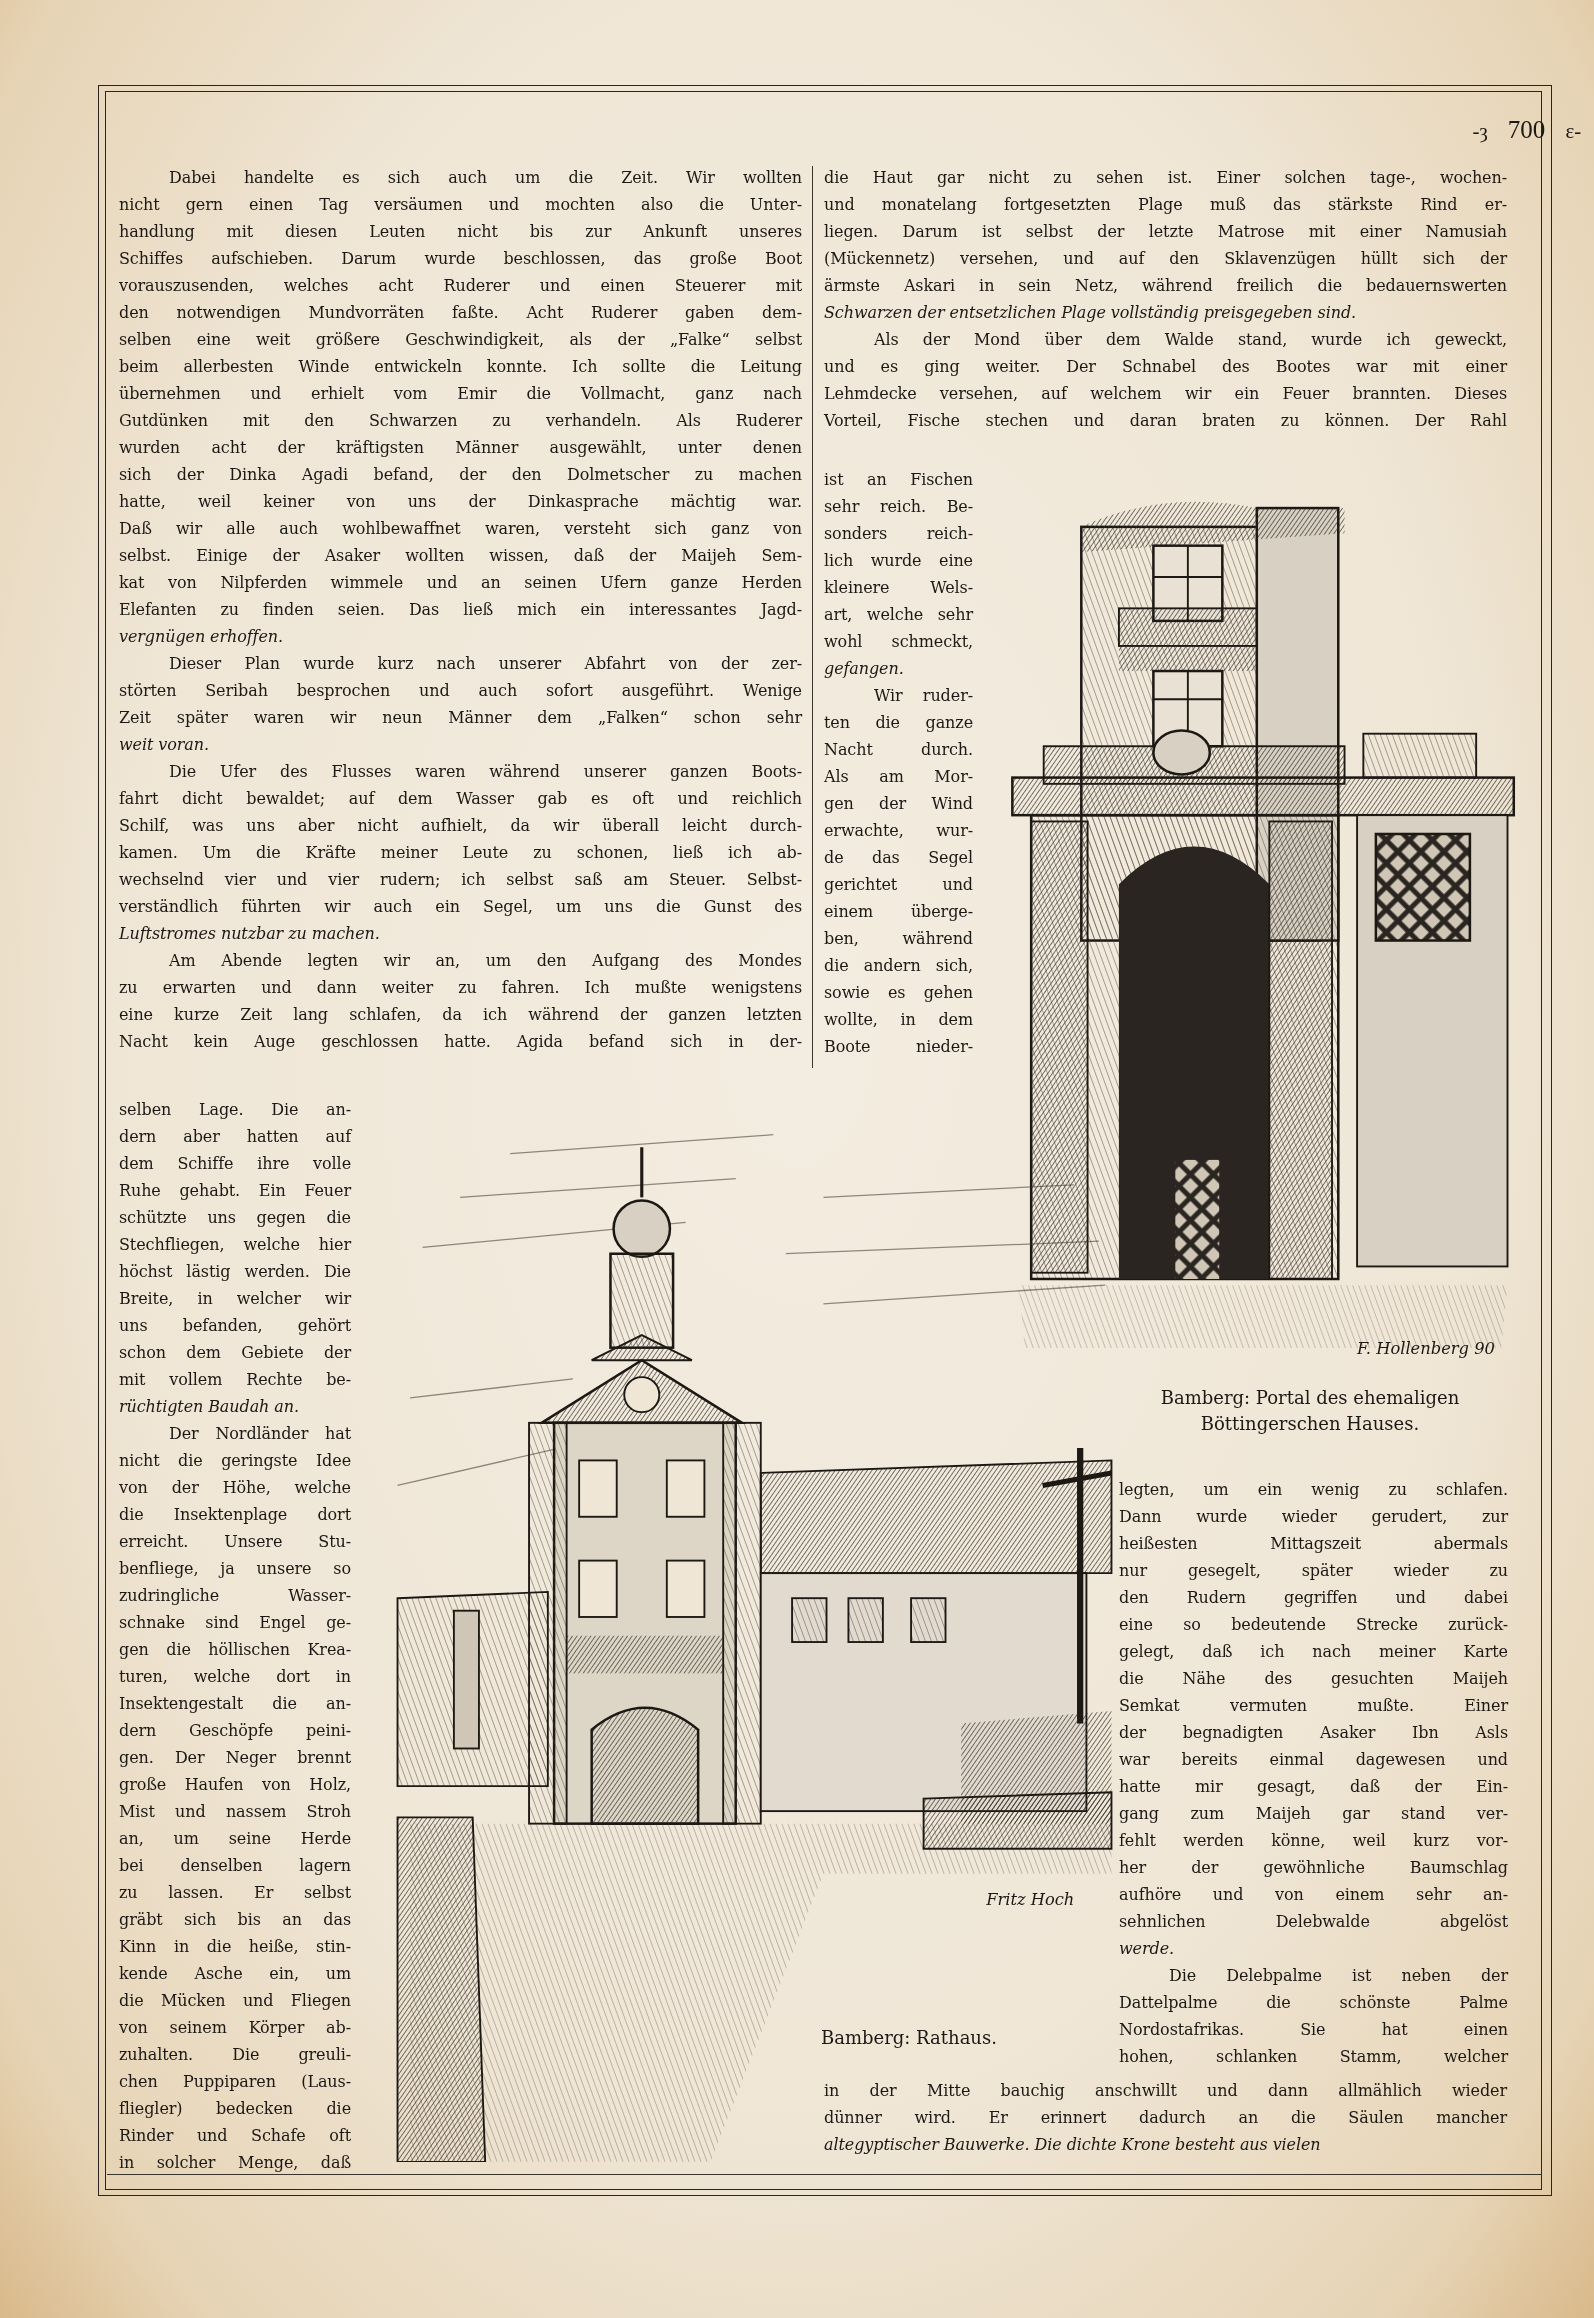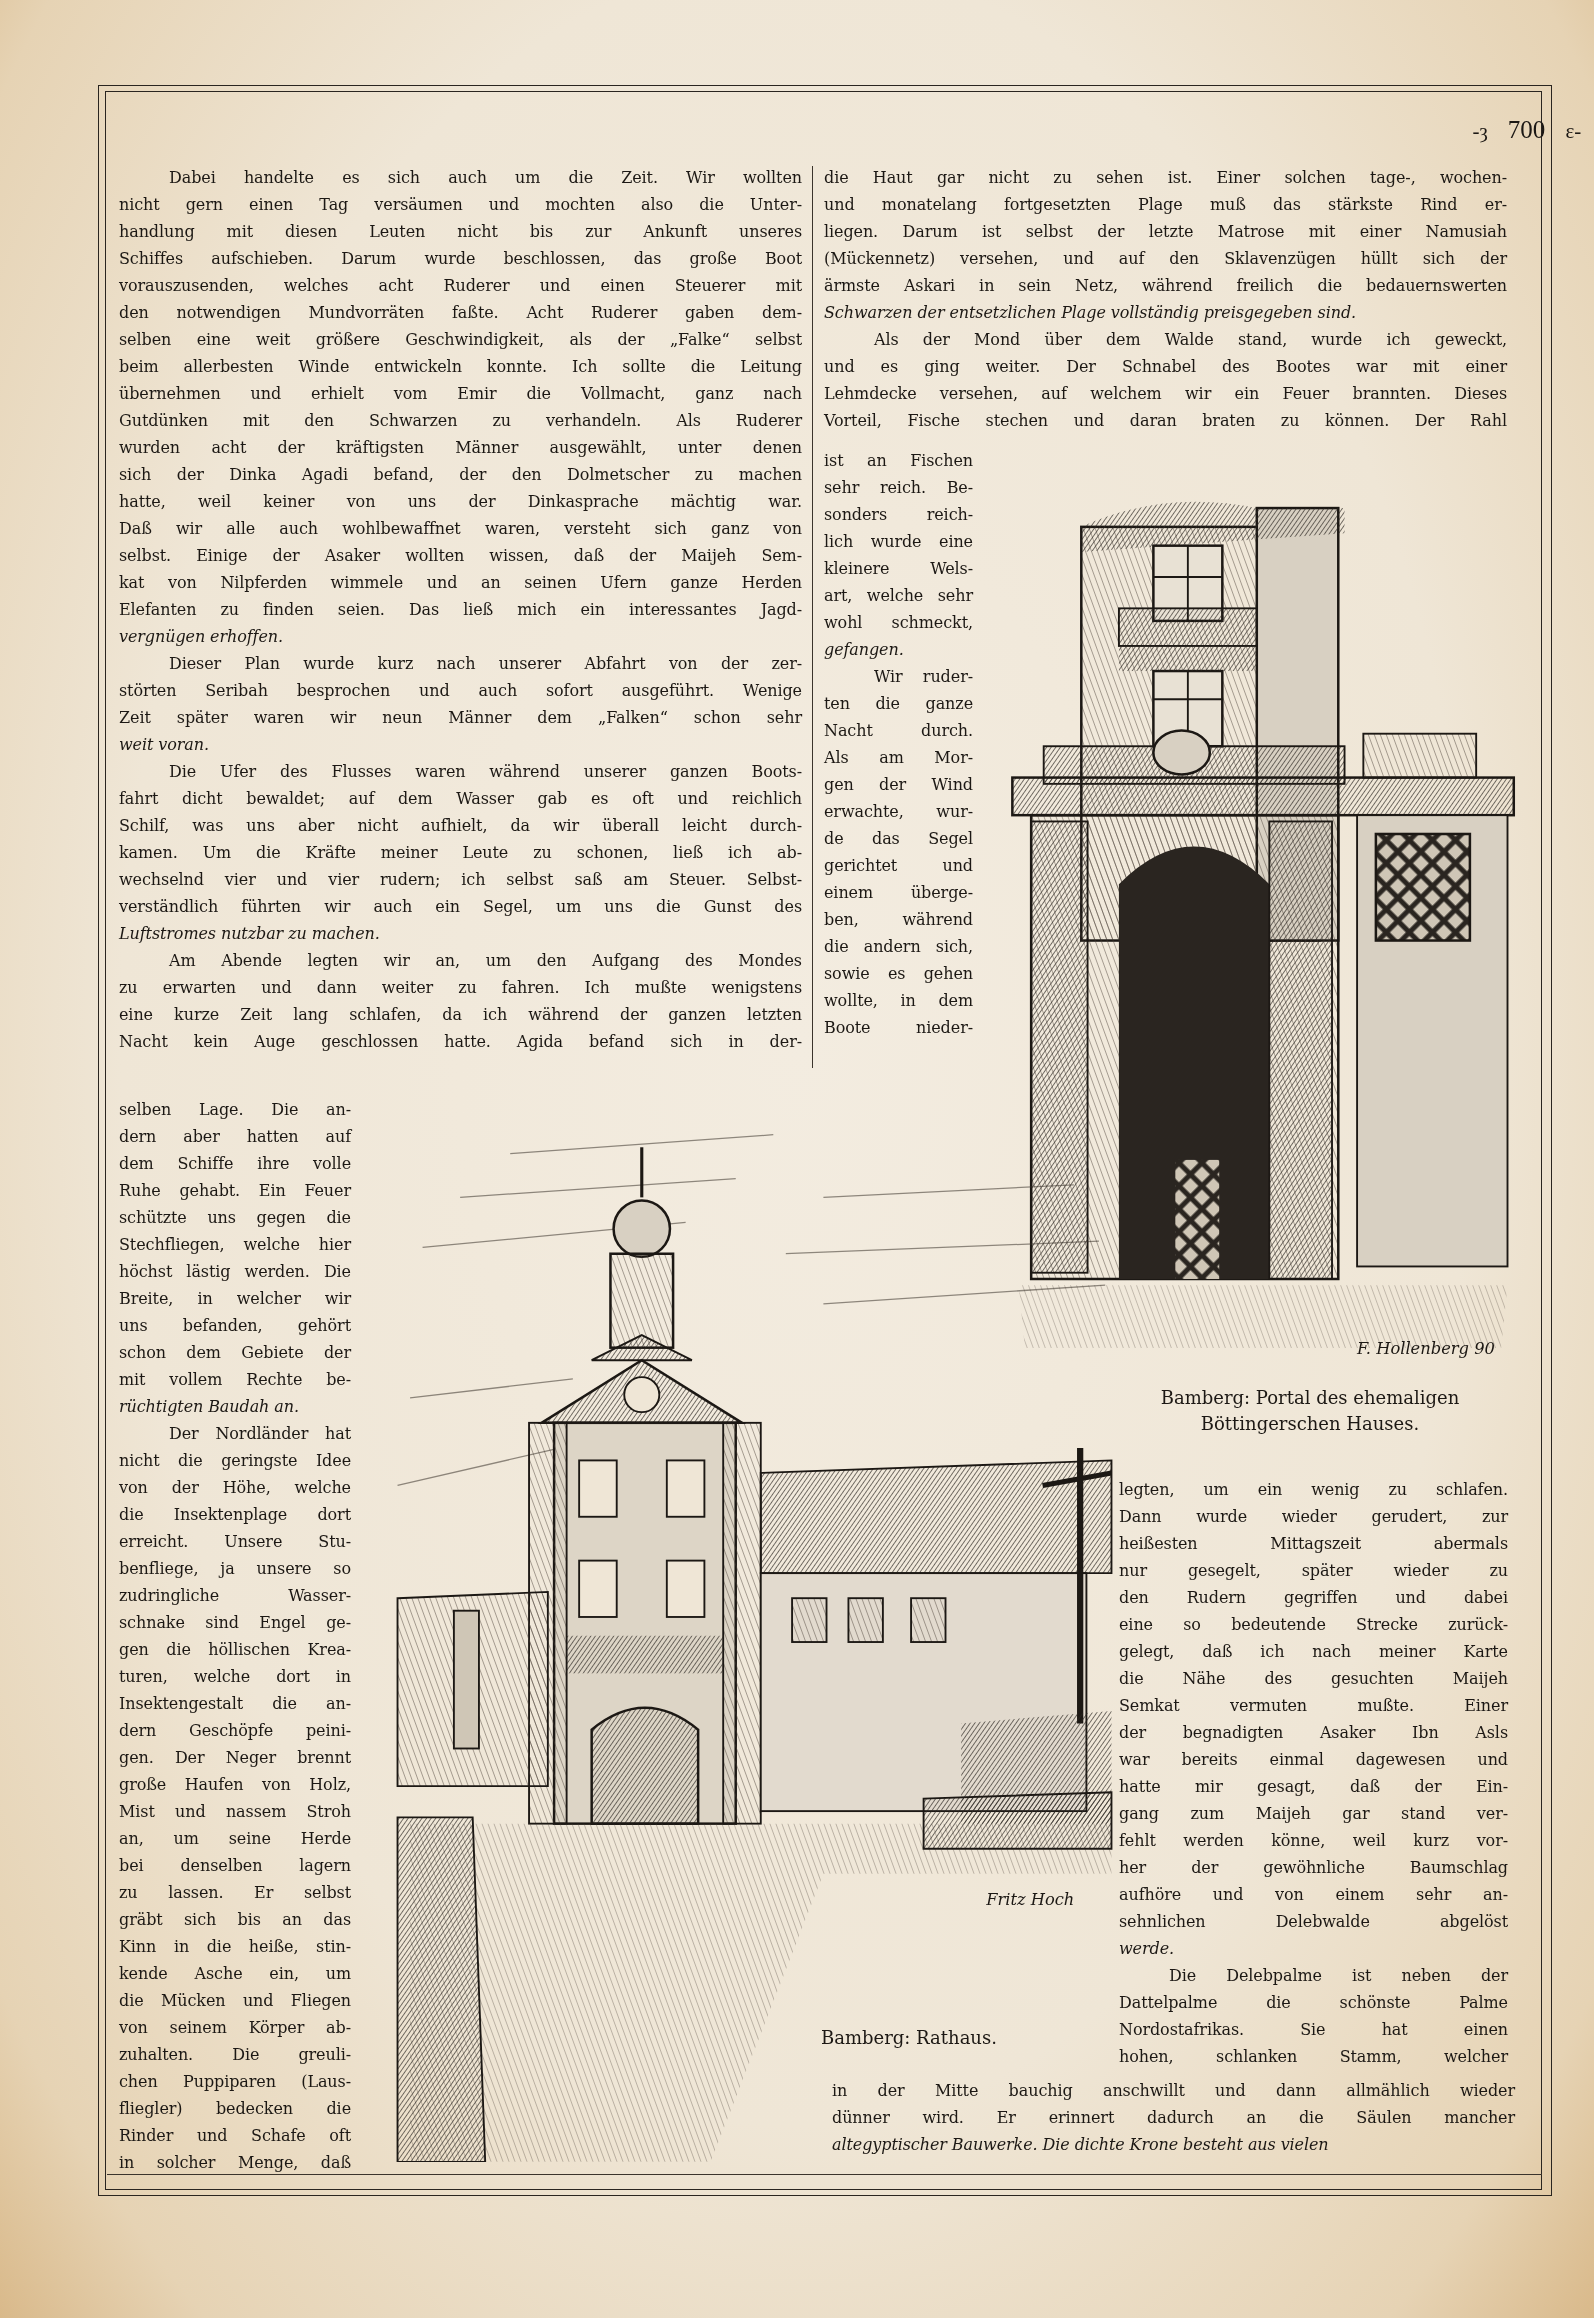--- a/index.html
+++ b/index.html
@@ -17,23 +17,23 @@
   .txt {
     position: absolute; font-family: "DejaVu Serif", serif; font-size: 16px; line-height: 27px;
     text-align: justify; text-align-last: justify; letter-spacing: -0.1px;
   }
   .txt p { margin: 0; white-space: nowrap; text-align: justify; text-align-last: justify; }
   .txt p.ind { text-indent: 50px; }
   .txt p.last { text-align-last: left; font-style: italic; }
   .colA { left: 119px; top: 164px; width: 683px; }
   .colA2 { left: 119px; top: 1064px; width: 232px; margin-top: 32px; }
   .colB { left: 824px; top: 164px; width: 683px; }
-  .colB2 { left: 824px; top: 447px; width: 149px; }
+  .colB2 { left: 824px; top: 466px; width: 149px; }
   .colB3 { left: 1119px; top: 1476px; width: 389px; }
-  .colB4 { left: 824px; top: 2077px; width: 683px; margin-left: 8px; }
+  .colB4 { left: 824px; top: 2077px; width: 683px; }
   .caption { position: absolute; font-family: "DejaVu Serif", serif; font-size: 18px; line-height: 26px; text-align: center; }
   .cap-portal { left: 1147px; top: 1385px; width: 326px; }
   .cap-rathaus { left: 821px; top: 2025px; width: 201px; text-align: left; }
   .illus { position: absolute; }
   .ill-portal { left: 1006px; top: 483px; width: 511px; height: 890px; }
   .ill-rathaus { left: 385px; top: 1097px; width: 739px; height: 1065px; }
   .sig { font-family: "DejaVu Serif", serif; font-style: italic; font-size: 26px; fill: #1c1814; }
 </style>
 </head>
 <body>

